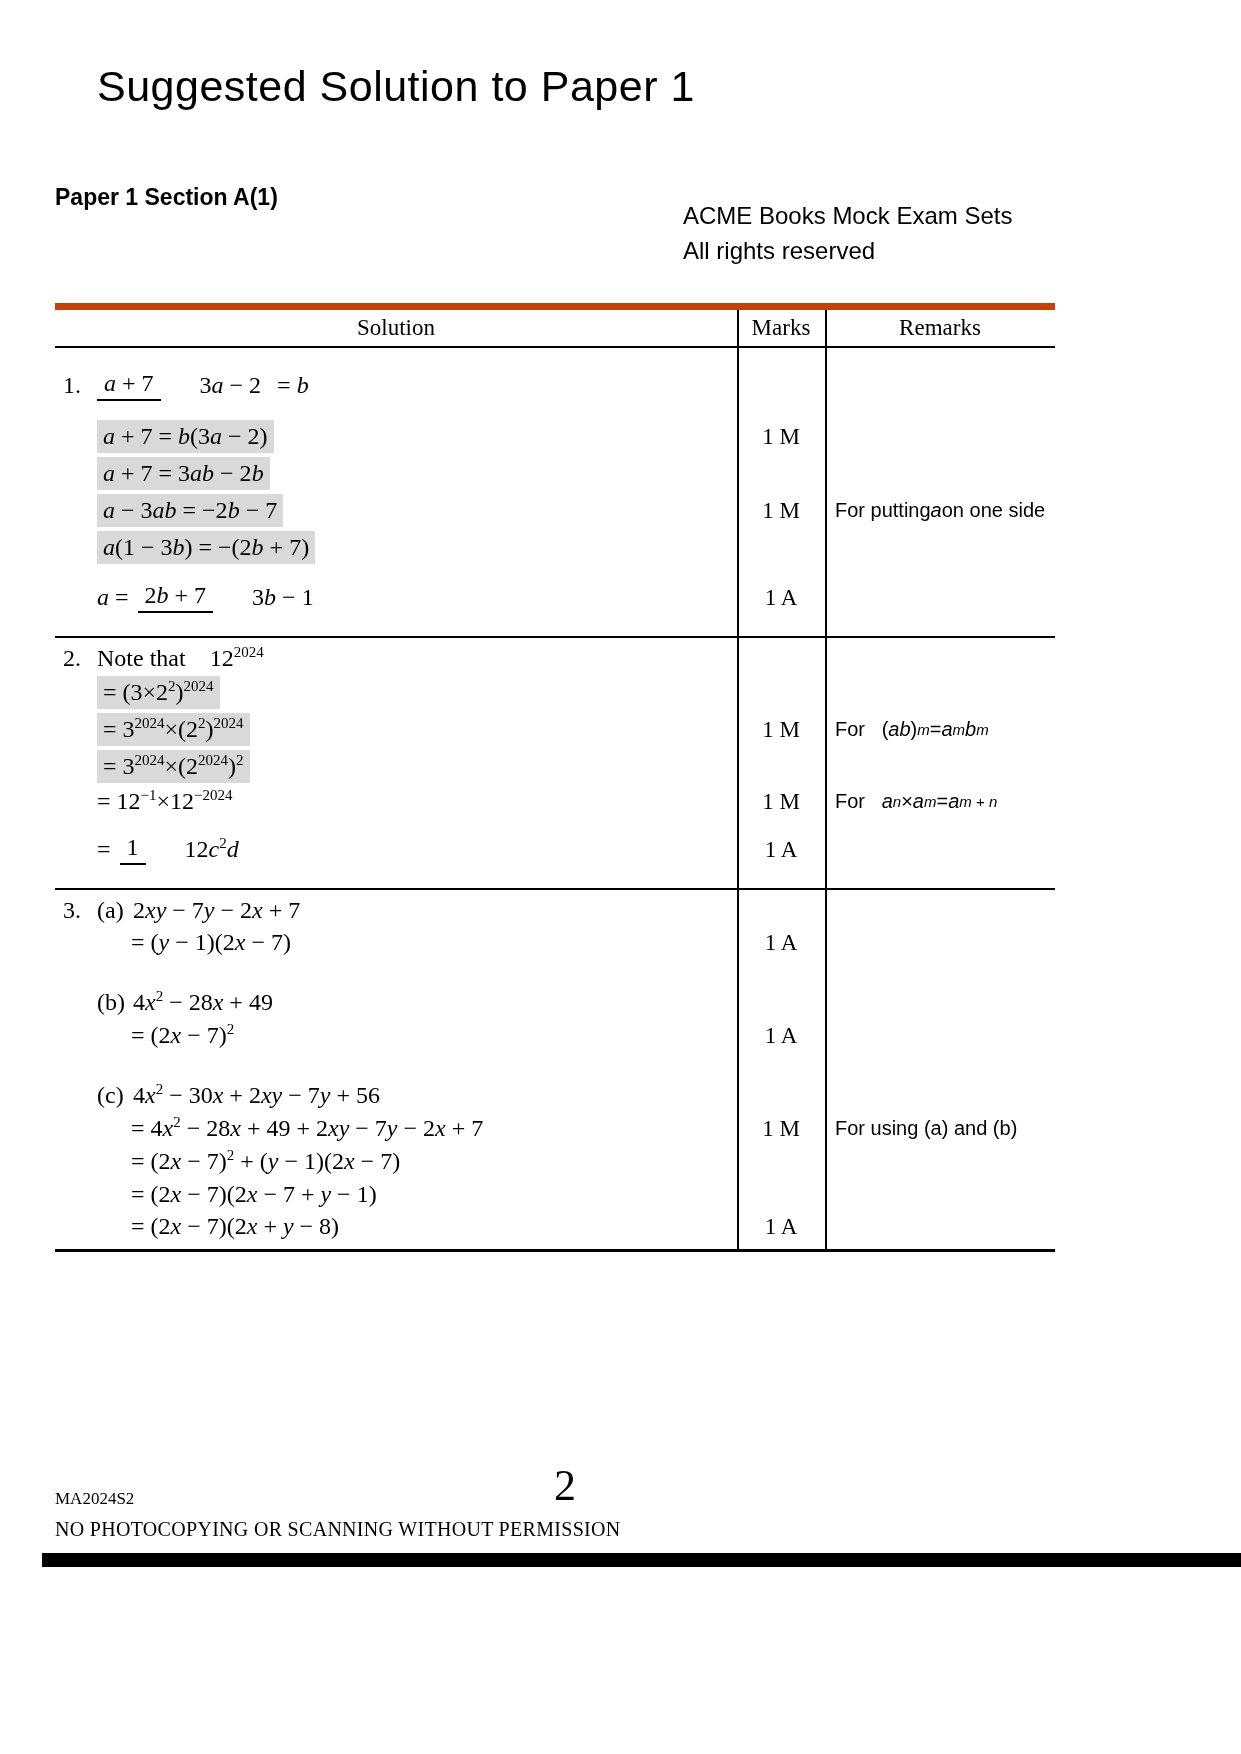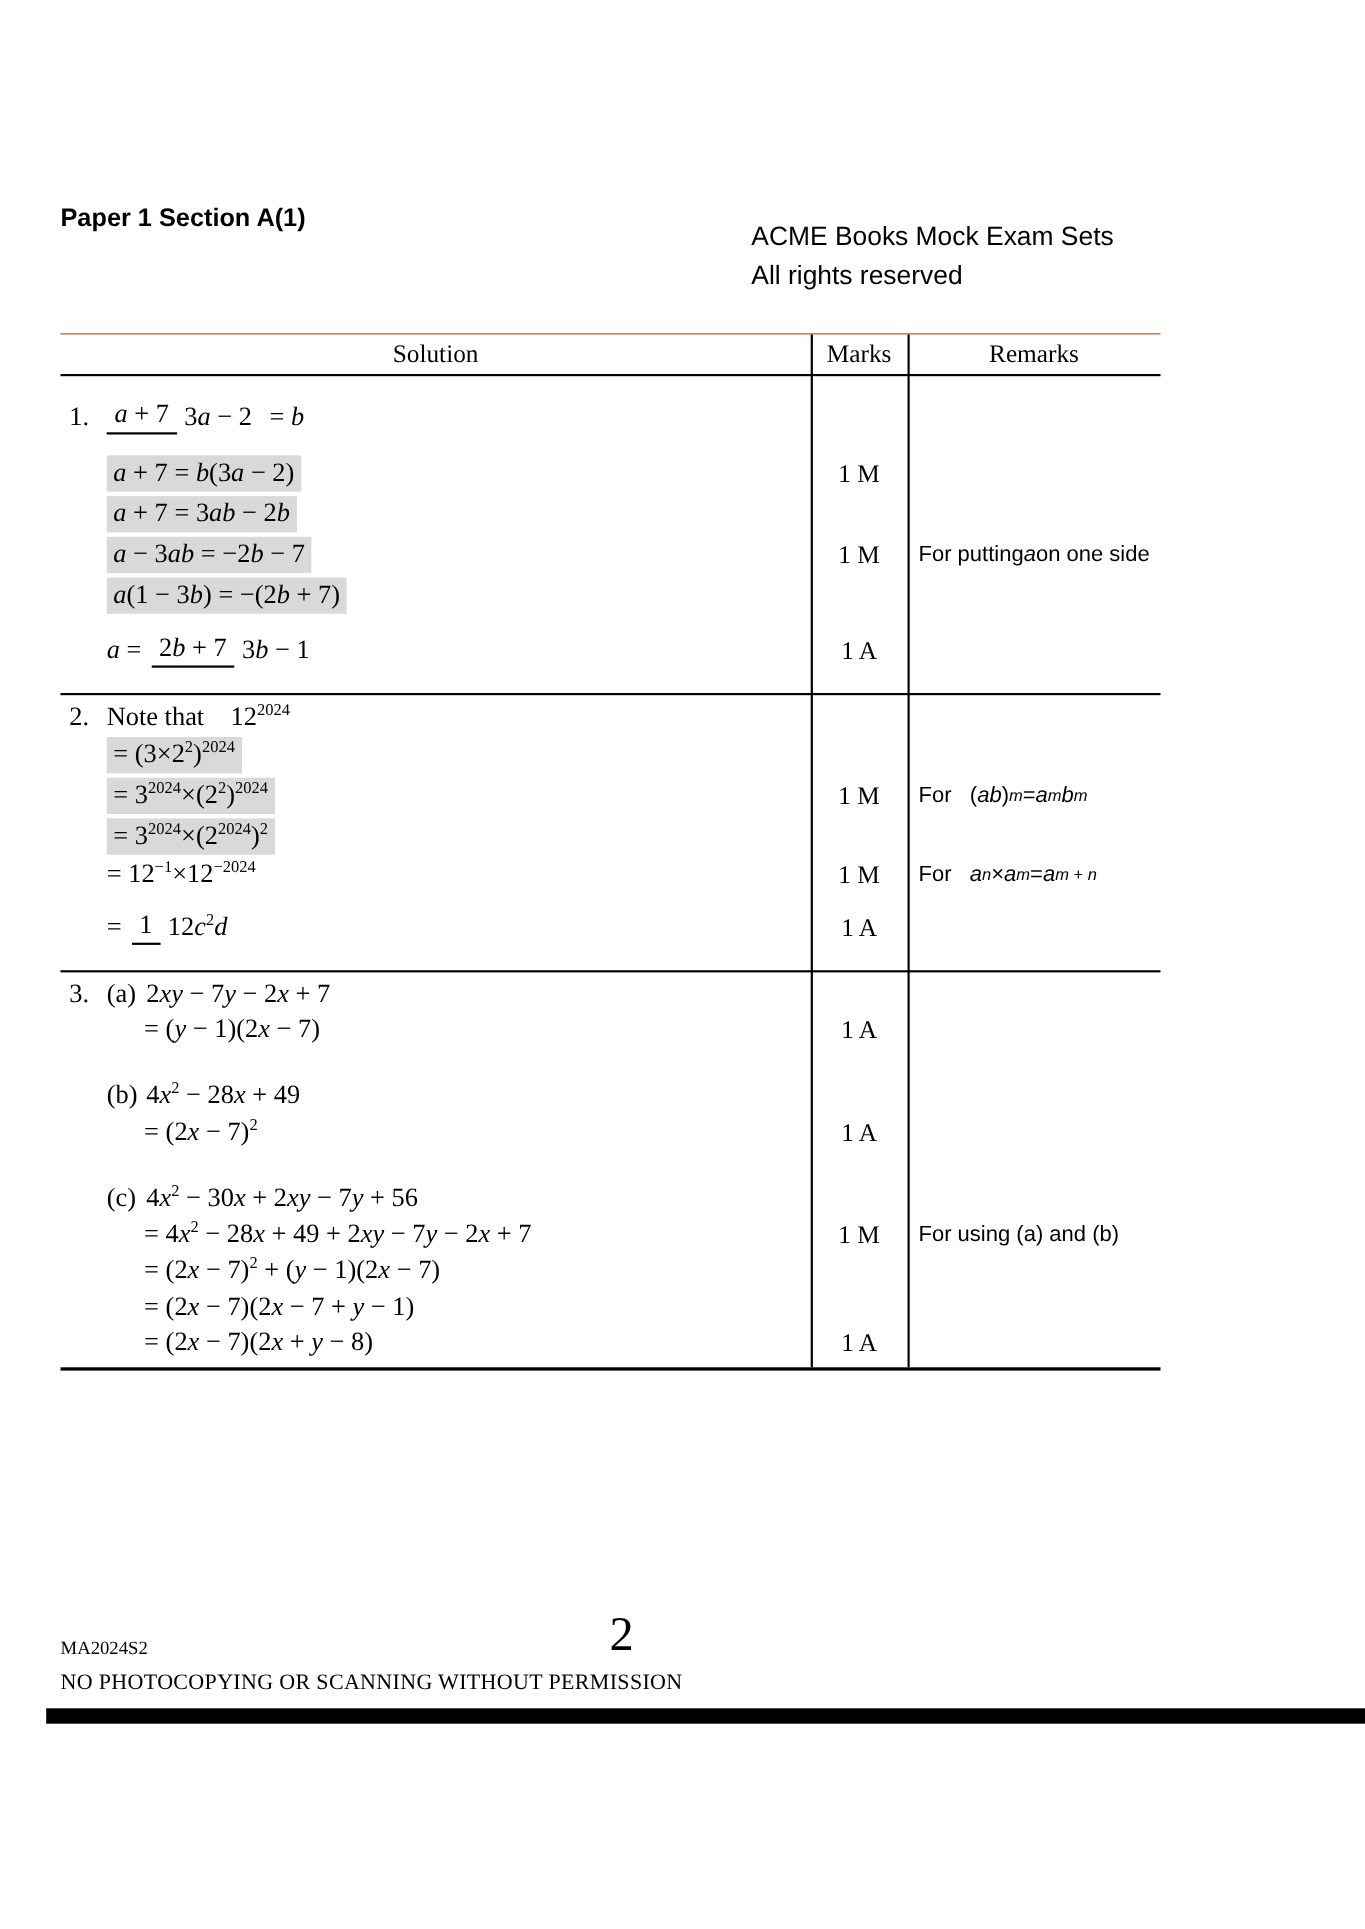--- a/index.html
+++ b/index.html
@@ -16,21 +16,21 @@
     position:absolute; left:55px; top:184px;
     font-size:23px; font-weight:700;
   }
   .publisher {
     position:absolute; left:683px; top:198px;
     font-size:24px; line-height:35px; font-weight:400;
   }
   
   .solution-table {
     position:absolute; left:55px; top:303px; width:1000px;
-    border-top:1px solid #c2410c; border-bottom:3px solid #000;
+    border-top:7px solid #c2410c; border-bottom:3px solid #000;
   }
   .vline { position:absolute; top:0; bottom:0; width:2px; background:#000; z-index:2; }
   .vline-1 { left:682px; } .vline-2 { left:770px; }
   .t-row { display:flex; width:100%; }
   .cell.sol { width:682px; padding:2px 10px 2px 8px; display:flex; align-items:center; }
   .cell.marks { width:88px; display:flex; align-items:center; justify-content:center;
                 font-family:"Liberation Serif", serif; font-size:23px; }
   .cell.remarks { width:230px; display:flex; align-items:center; padding-left:10px;
                   font-family:Liberation Sans, sans-serif; font-size:20px; white-space:nowrap; }
   .t-header { height:38px; border-bottom:2px solid #000; }
@@ -45,35 +45,36 @@
   .pnum { width:34px; flex-shrink:0; font-family:"Liberation Serif", serif; font-size:24px; }
   .sub  { width:36px; flex-shrink:0; font-family:"Liberation Serif", serif; font-size:24px; }
   .math { font-family:"Liberation Serif", serif; font-size:24px; }
   .math.cont { margin-left:34px; }
   .math.fracline { display:inline-flex; align-items:center; gap:9px; }
   .it { font-style:italic; }
   .hl { background:var(--hl, #d9d9d9); padding:3px 6px; }
   sup { font-size:15px; vertical-align:9px; line-height:0; }
   .frac { display:inline-flex; flex-direction:row; align-items:center; }
   .fnum { border-bottom:2px solid #000; padding:0 7px 2px; text-align:center; }
-  .fden { padding:0 7px 0; text-align:center; }
+  .fden { padding:0 7px 0; text-align:center;margin-left:32px; }
   
   .footer-code { position:absolute; left:55px; top:1489px;
                  font-family:"Liberation Serif", serif; font-size:17px; }
   .page-number { position:absolute; left:0; top:1460px; width:1130px; text-align:center;
                  font-family:"Liberation Serif", serif; font-size:44px; }
   .footer-notice { position:absolute; left:55px; top:1518px;
                    font-family:"Liberation Serif", serif; font-size:20px; letter-spacing:0.3px; }
   .bottom-bar { position:absolute; left:42px; top:1553px; width:1199px; height:14px; background:#000; }
 </style>
 </head>
 <body>
 
 <div class="page">
 
+  <div class="title">Suggested Solution to Paper 1</div>
 
   <div class="section-heading">Paper 1 Section A(1)</div>
 
   <div class="publisher">
     <div>ACME Books Mock Exam Sets</div>
     <div>All rights reserved</div>
   </div>
 
   <div class="solution-table">
     <div class="vline vline-1"></div>

